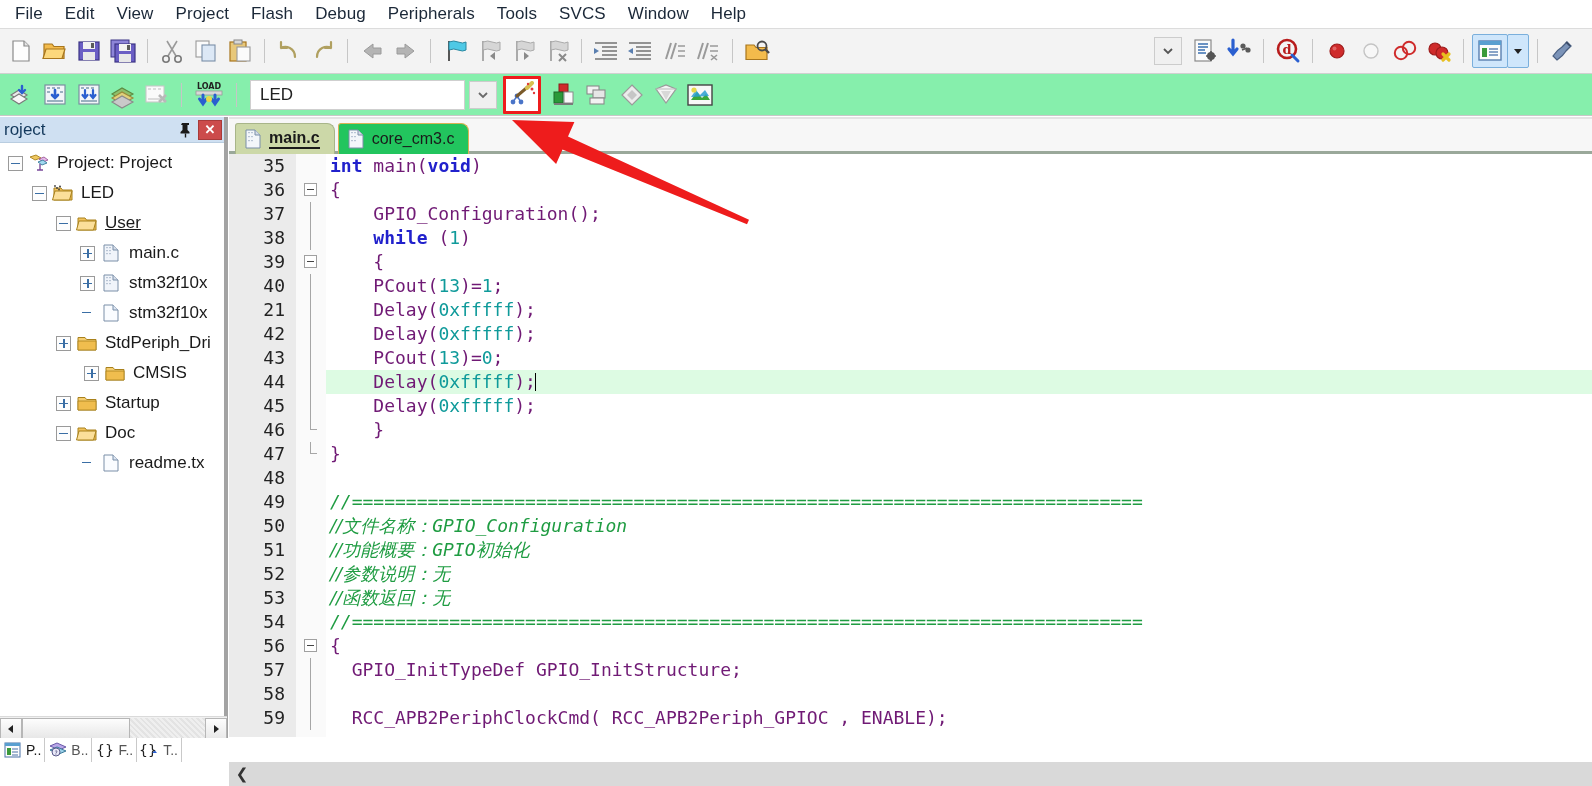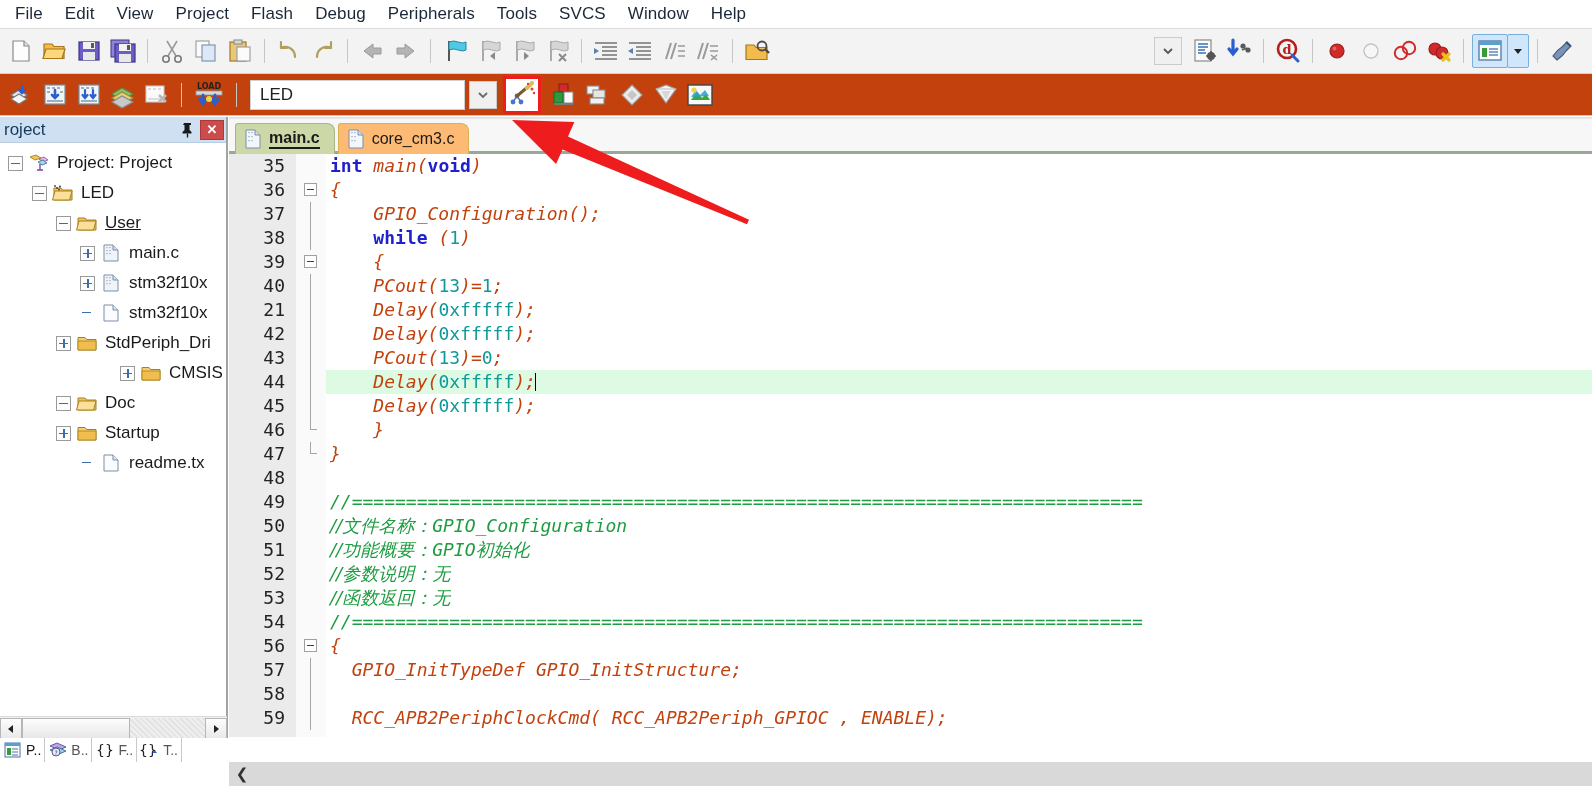--- a/index.html
+++ b/index.html
@@ -39,21 +39,21 @@
     width: 1592px; height: 46px;
     background: #f3f3f3;
     border-top: 1px solid #dcdcdc;
     border-bottom: 1px solid #d0d0d0;
     display: flex; align-items: center;
     padding-left: 4px;
   }
   .toolbar2 {
     position: absolute; left: 0; top: 74px;
     width: 1592px; height: 42px;
-    background: #c2410c;
+    background: #86efac;
     border-bottom: 1px solid #c8c8c8;
     display: flex; align-items: center;
     padding-left: 4px;
   }
   .tb-btn {
     width: 32px; height: 32px;
     display: flex; align-items: center; justify-content: center;
     margin: 0 1px;
     border: 1px solid transparent;
     border-radius: 2px;
@@ -102,21 +102,21 @@
     background: #f0f0f0;
     border: 1px solid #cccccc;
     flex: 0 0 auto;
   }
 
   
   .project-panel {
     position: absolute; left: 0; top: 117px;
     width: 228px; height: 645px;
     background: #ffffff;
-    border-right: 2px solid #a3a3a3;
+    border-right: 4px solid #a3a3a3;
   }
   .panel-title {
     height: 26px;
     background: #cfe0f2;
     display: flex; align-items: center;
     padding-left: 2px;
     border-bottom: 1px solid #b9cde0;
   }
   .panel-title .ttl {
     flex: 1;
@@ -247,21 +247,21 @@
     font-size: 16px;
     cursor: default;
     position: relative;
     top: 3px;
   }
   .etab.active {
     background: #ccd8a8;
     border-color: #a8b589;
   }
   .etab.inactive {
-    background: #fdba74;
+    background: #22c55e;
     border-color: #d9b253;
   }
   .etab .doc-ico { margin-right: 7px; display:flex; }
   .etab .lbl { color: #1a1a1a; white-space: nowrap; }
   .etab.active .lbl { font-weight: bold; border-bottom: 2px solid #1a1a1a; }
 
   .code-wrap {
     position: relative;
     height: 583px;
     background: #ffffff;
@@ -314,21 +314,21 @@
   .code-text {
     position: relative;
     color: #111111;
     flex: 1;
     padding-left: 4px;
   }
   .kw { color: #2121cc; font-weight: bold; }
   .num { color: #0f9a9a; }
   .cmt { color: #1f9c42; font-style: italic; }
   .cmti { color: #1f9c42; font-style: italic; }
-  .plain { color: #c2410c; font-style: italic; }
+  .plain { color: #701a75; }
   .cursor {
     display: inline-block;
     width: 1px; height: 18px;
     background: #000;
     vertical-align: -3px;
     margin-left: -1px;
   }
   .fold-box {
     position: absolute; left: 8px; top: 5px;
     width: 13px; height: 13px;
@@ -890,49 +890,49 @@
         <div class="tree-row" style="padding-left: 56px;">
           <div class="expander plus"></div>
           <span class="tree-ico">
             <svg width="22" height="20" viewBox="0 0 22 20">
               <path d="M2 4.5 h7 l1.6 2 h9.4 v10.5 h-18 z" fill="#f5cd70" stroke="#a8811c" stroke-width="1"></path>
               <path d="M2 8 h18 v9 h-18 z" fill="#f0bd4e" stroke="#a8811c" stroke-width="0.8"></path>
             </svg>
           </span>
           <span class="tree-label">StdPeriph_Dri</span>
         </div>
-        <div class="tree-row" style="padding-left: 84px; margin-left: 36px;">
+        <div class="tree-row" style="padding-left: 84px;">
           <div class="expander plus"></div>
           <span class="tree-ico">
             <svg width="22" height="20" viewBox="0 0 22 20">
               <path d="M2 4.5 h7 l1.6 2 h9.4 v10.5 h-18 z" fill="#f5cd70" stroke="#a8811c" stroke-width="1"></path>
               <path d="M2 8 h18 v9 h-18 z" fill="#f0bd4e" stroke="#a8811c" stroke-width="0.8"></path>
             </svg>
           </span>
           <span class="tree-label">CMSIS</span>
+        </div>
+        <div class="tree-row" style="padding-left: 56px;">
+          <div class="expander plus"></div>
+          <span class="tree-ico">
+            <svg width="22" height="20" viewBox="0 0 22 20">
+              <path d="M2 4.5 h7 l1.6 2 h9.4 v10.5 h-18 z" fill="#f5cd70" stroke="#a8811c" stroke-width="1"></path>
+              <path d="M2 8 h18 v9 h-18 z" fill="#f0bd4e" stroke="#a8811c" stroke-width="0.8"></path>
+            </svg>
+          </span>
+          <span class="tree-label">Startup</span>
         </div>
         <div class="tree-row" style="padding-left: 56px;">
           <div class="expander"></div>
           <span class="tree-ico">
             <svg width="22" height="20" viewBox="0 0 22 20">
               <path d="M2 5 h7 l1.6 2 h9.4 v10 h-18 z" fill="#f2c25c" stroke="#a8811c" stroke-width="1"></path>
               <path d="M3 8 h17 l-2.5 9 h-17 z" fill="#fbdf9a" stroke="#a8811c" stroke-width="1"></path>
             </svg>
           </span>
           <span class="tree-label">Doc</span>
-        </div>
-        <div class="tree-row" style="padding-left: 56px;">
-          <div class="expander plus"></div>
-          <span class="tree-ico">
-            <svg width="22" height="20" viewBox="0 0 22 20">
-              <path d="M2 4.5 h7 l1.6 2 h9.4 v10.5 h-18 z" fill="#f5cd70" stroke="#a8811c" stroke-width="1"></path>
-              <path d="M2 8 h18 v9 h-18 z" fill="#f0bd4e" stroke="#a8811c" stroke-width="0.8"></path>
-            </svg>
-          </span>
-          <span class="tree-label">Startup</span>
         </div>
         <div class="tree-row" style="padding-left: 80px;">
           <div class="expander none"></div>
           <span class="tree-ico">
             <svg width="22" height="20" viewBox="0 0 22 20">
               <path d="M4 2 h9 l5 5 v11 h-14 z" fill="#fafcff" stroke="#7a8fa8" stroke-width="1"></path>
               <path d="M13 2 v5 h5" fill="#dde6f2" stroke="#7a8fa8" stroke-width="1"></path>
             </svg>
           </span>
           <span class="tree-label">readme.tx</span>

